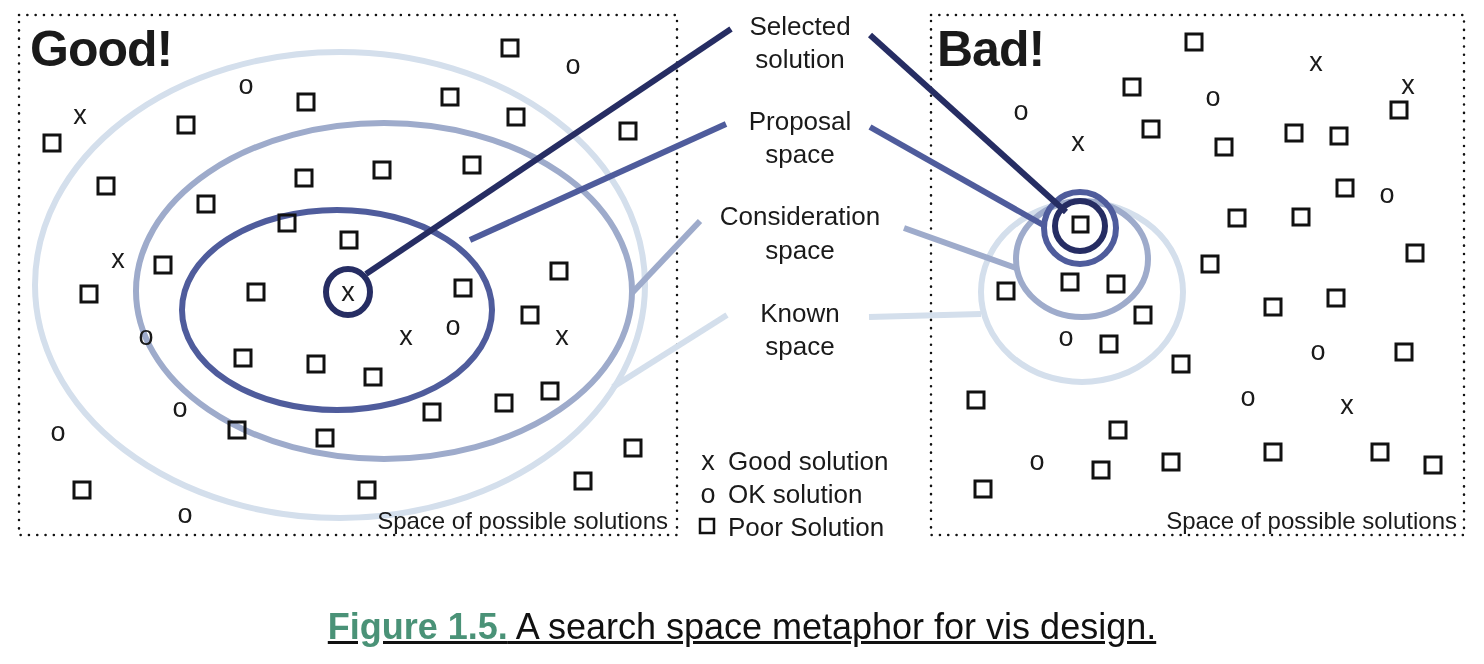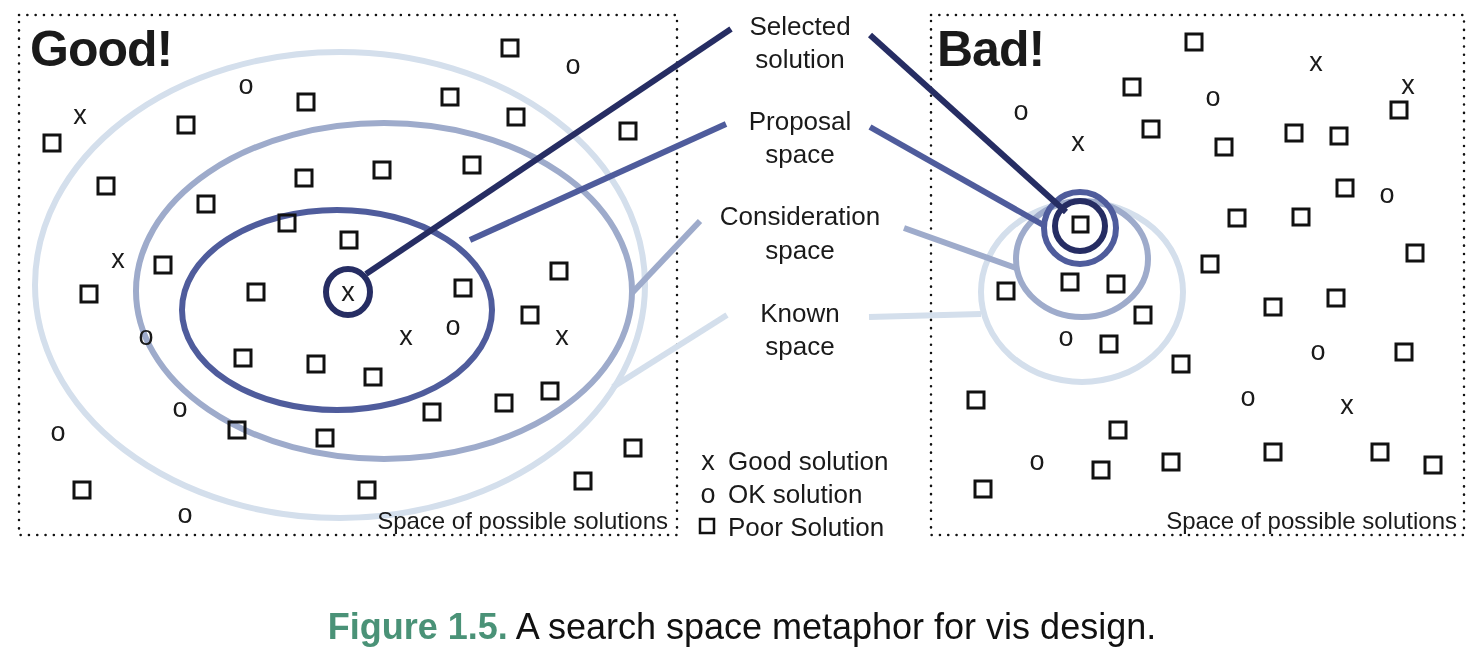--- a/index.html
+++ b/index.html
@@ -3,21 +3,21 @@
 <meta charset="utf-8">
 <style>
   html, body { margin:0; padding:0; background:#ffffff; }
   body { width:1484px; height:664px; position:relative; overflow:hidden; font-family:"Liberation Sans", sans-serif; }
   svg { position:absolute; left:0; top:0; }
   .panel-title { font-family:"Liberation Sans", sans-serif; font-weight:bold; font-size:50px; fill:#1a1a1a; letter-spacing:-1px; }
   .space-label { font-family:"Liberation Sans", sans-serif; font-size:24px; fill:#1a1a1a; }
   .callout { font-family:"Liberation Sans", sans-serif; font-size:26px; fill:#1a1a1a; text-anchor:middle; }
   .legend-text { font-family:"Liberation Sans", sans-serif; font-size:26px; fill:#1a1a1a; }
   .mk-text { font-family:"Liberation Sans", sans-serif; font-size:27px; fill:#1a1a1a; text-anchor:middle; dominant-baseline:central; }
-  .caption { position:absolute; left:0; width:1484px; top:606px; text-align:center; font-family:"Liberation Sans", sans-serif; font-size:36px; color:#111; }
+  .caption { position:absolute; left:0; width:1484px; top:606px; text-align:center; font-family:"Liberation Sans", sans-serif; font-size:36px; color:#111;text-decoration:underline; }
   .caption .fig { color:#4a9277; font-weight:bold; }
 </style>
 </head>
 <body>
 
 <svg id="diagram" width="1484" height="600" viewBox="0 0 1484 600" xmlns="http://www.w3.org/2000/svg">
 
   <rect x="19" y="15" width="658" height="520" fill="none" stroke="#111" stroke-width="2.5" stroke-dasharray="0.1 8.2" stroke-linecap="round"></rect>
   <rect x="931" y="15" width="533" height="520" fill="none" stroke="#111" stroke-width="2.5" stroke-dasharray="0.1 8.2" stroke-linecap="round"></rect>
 

